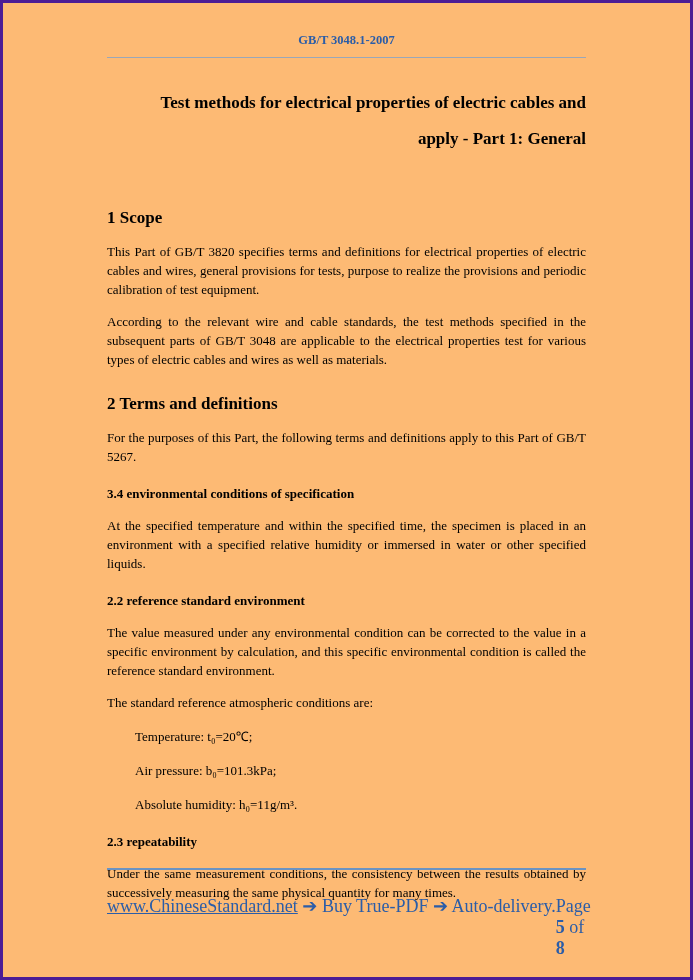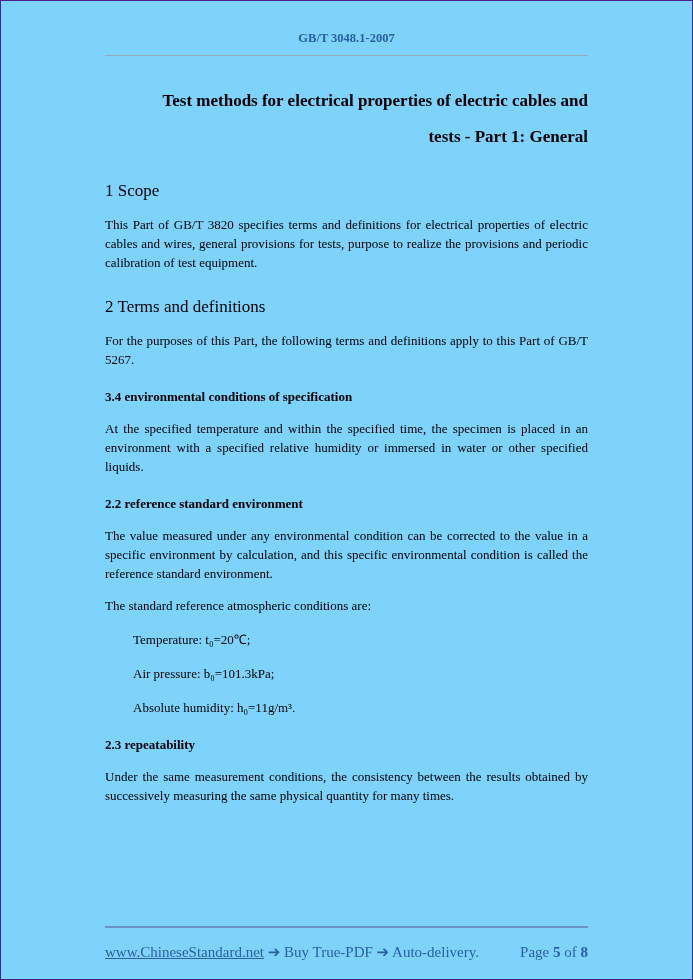--- a/index.html
+++ b/index.html
@@ -5,22 +5,22 @@
   html, body {
     margin: 0;
     padding: 0;
     background: #ffffff;
   }
   .page {
     position: relative;
     width: 693px;
     height: 980px;
     margin: 0 auto;
-    background: #7dd3fc;
-    border: 1px solid #4c1d95;
+    background: #fdba74;
+    border: 3px solid #4c1d95;
     box-sizing: border-box;
     padding: 30px 104px 0 104px;
     font-family: "Liberation Serif", serif;
     color: #000000;
     overflow: hidden;
   }
   .doc-header {
     text-align: center;
     font-weight: bold;
     font-size: 12.5px;
@@ -36,22 +36,22 @@
     margin-top: 27px;
     text-align: right;
     font-weight: bold;
     font-size: 17px;
     line-height: 36px;
     color: #000000;
   }
   h1.section-heading {
     font-size: 17px;
     line-height: 22px;
-    font-weight: normal;
-    margin: 25px 0 6px 0;
+    font-weight: bold;
+    margin: 50px 0 6px 0;
   }
   h1.section-heading.second {
     margin-top: 24px;
   }
   p.body-par {
     font-size: 13px;
     line-height: 19px;
     text-align: justify;
     margin: 13px 0 0 0;
   }
@@ -65,25 +65,25 @@
     font-size: 13px;
     line-height: 19px;
     margin: 15px 0 0 28px;
   }
   .doc-footer {
     position: absolute;
     left: 104px;
     right: 104px;
     bottom: 18px;
     border-top: 2px solid #6a93c3;
-    padding-top: 15px;
+    padding-top: 25px;
     display: flex;
     justify-content: space-between;
     align-items: baseline;
-    font-size: 15px;
+    font-size: 18px;
     color: #2b5da8;
   }
   .footer-left {
     white-space: pre;
   }
   .footer-link {
     color: #2b5da8;
     text-decoration: underline;
     cursor: pointer;
   }
@@ -97,26 +97,27 @@
 </head>
 <body>
 
 <div class="page">
 
   <div class="doc-header">GB/T 3048.1-2007</div>
   <hr class="header-rule">
 
   <div class="doc-title">
     <div>Test methods for electrical properties of electric cables and</div>
-    <div>tests - Part 1: General</div>
+    <div>apply - Part 1: General</div>
   </div>
 
   <h1 class="section-heading">1 Scope</h1>
 
   <p class="body-par">This Part of GB/T 3820 specifies terms and definitions for electrical properties of electric cables and wires, general provisions for tests, purpose to realize the provisions and periodic calibration of test equipment.</p>
+  <p class="body-par">According to the relevant wire and cable standards, the test methods specified in the subsequent parts of GB/T 3048 are applicable to the electrical properties test for various types of electric cables and wires as well as materials.</p>
 
   <h1 class="section-heading second">2 Terms and definitions</h1>
 
   <p class="body-par">For the purposes of this Part, the following terms and definitions apply to this Part of GB/T 5267.</p>
 
   <h2 class="subsection-heading">3.4 environmental conditions of specification</h2>
   <p class="body-par">At the specified temperature and within the specified time, the specimen is placed in an environment with a specified relative humidity or immersed in water or other specified liquids.</p>
 
   <h2 class="subsection-heading">2.2 reference standard environment</h2>
   <p class="body-par">The value measured under any environmental condition can be corrected to the value in a specific environment by calculation, and this specific environmental condition is called the reference standard environment.</p>

